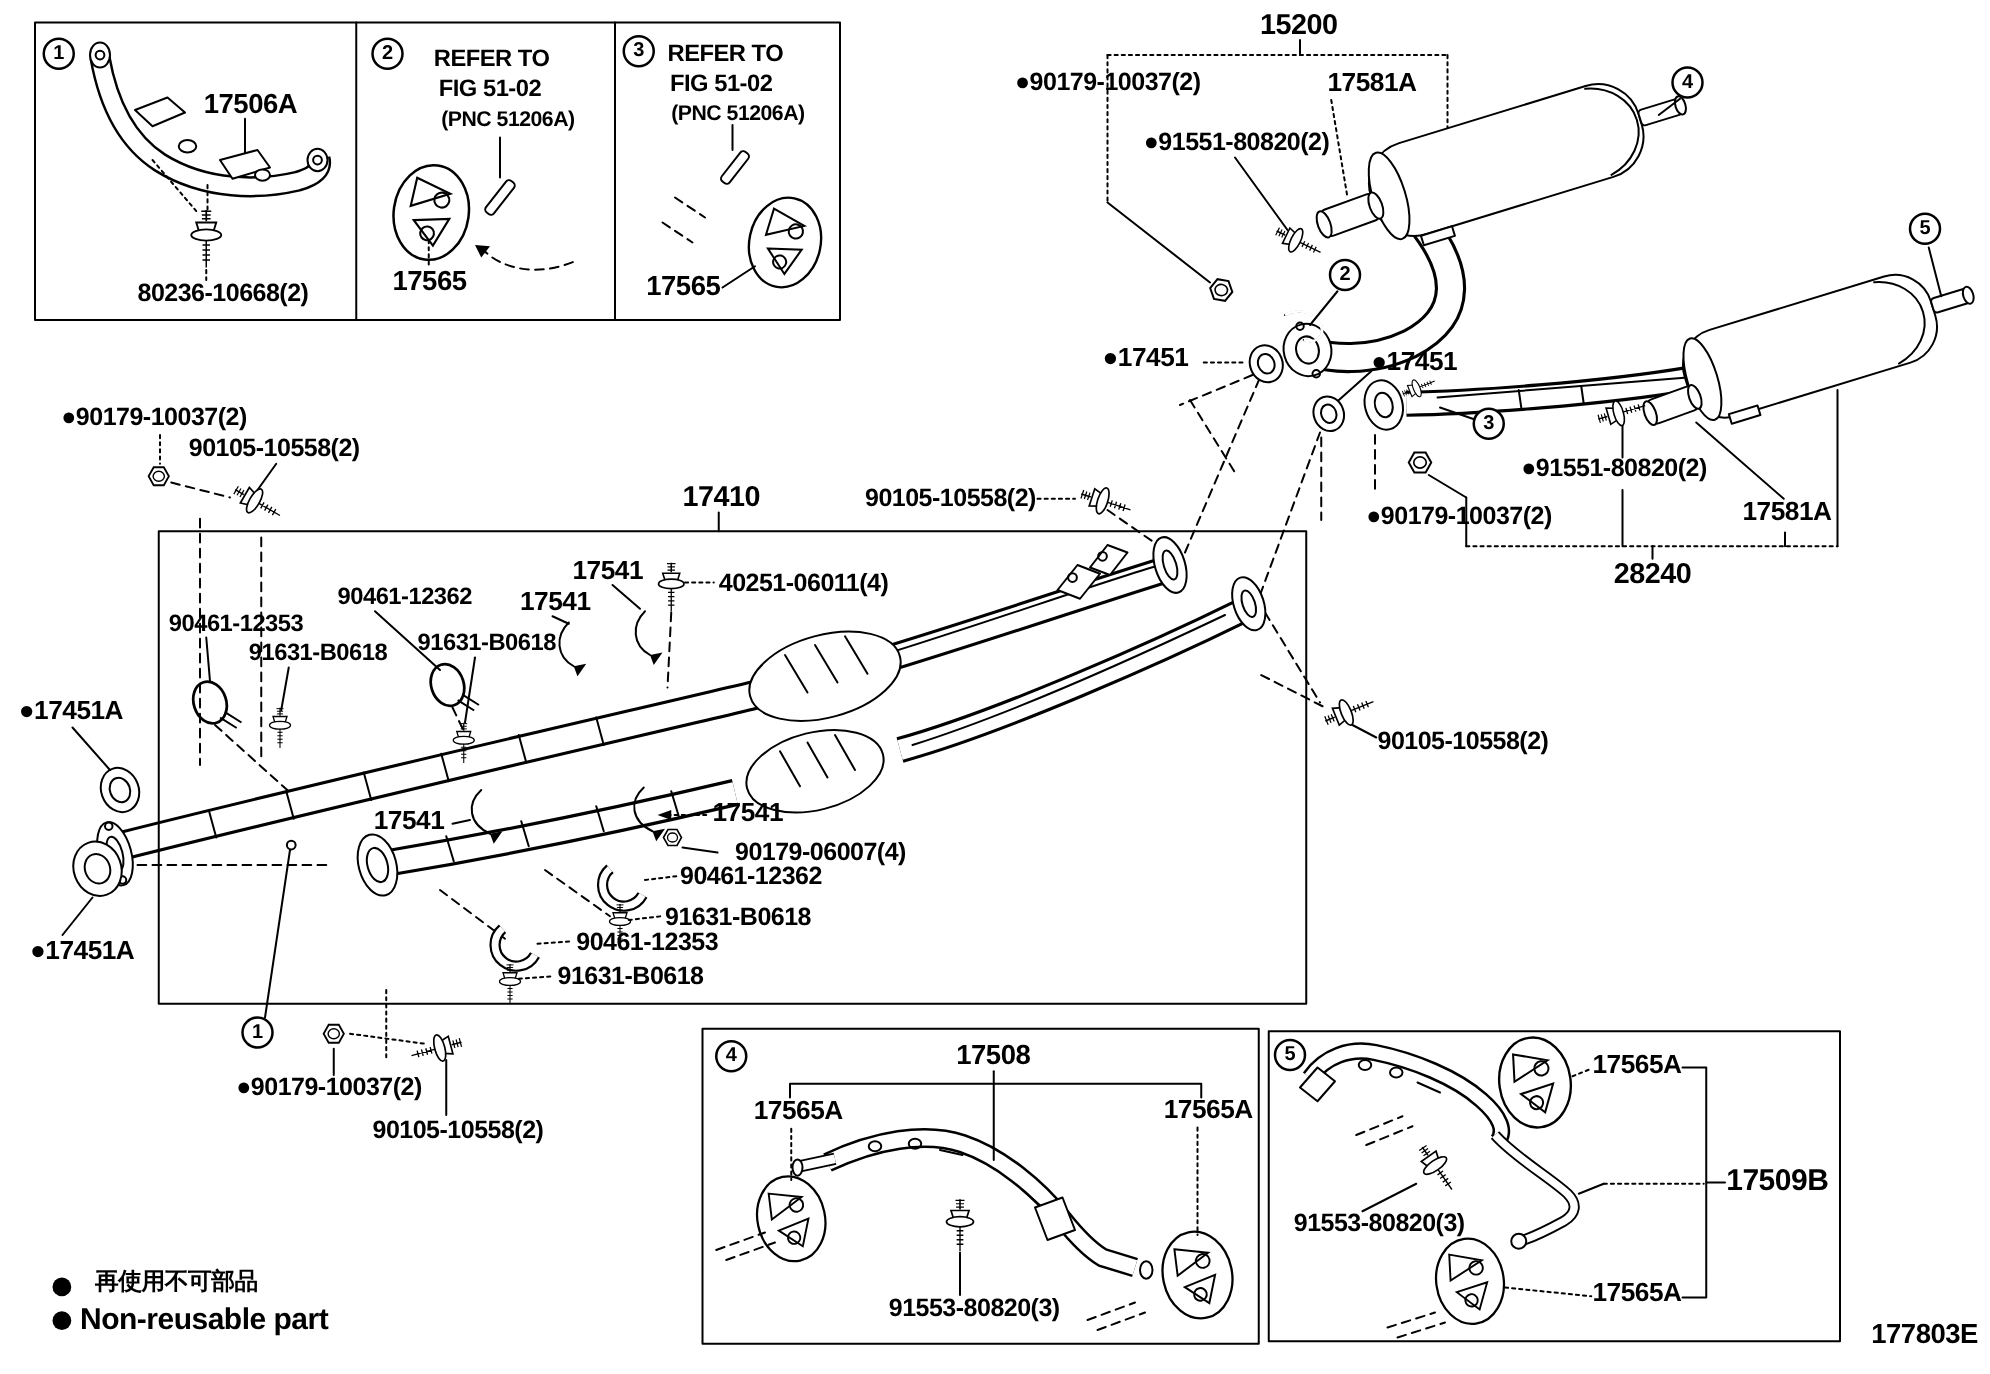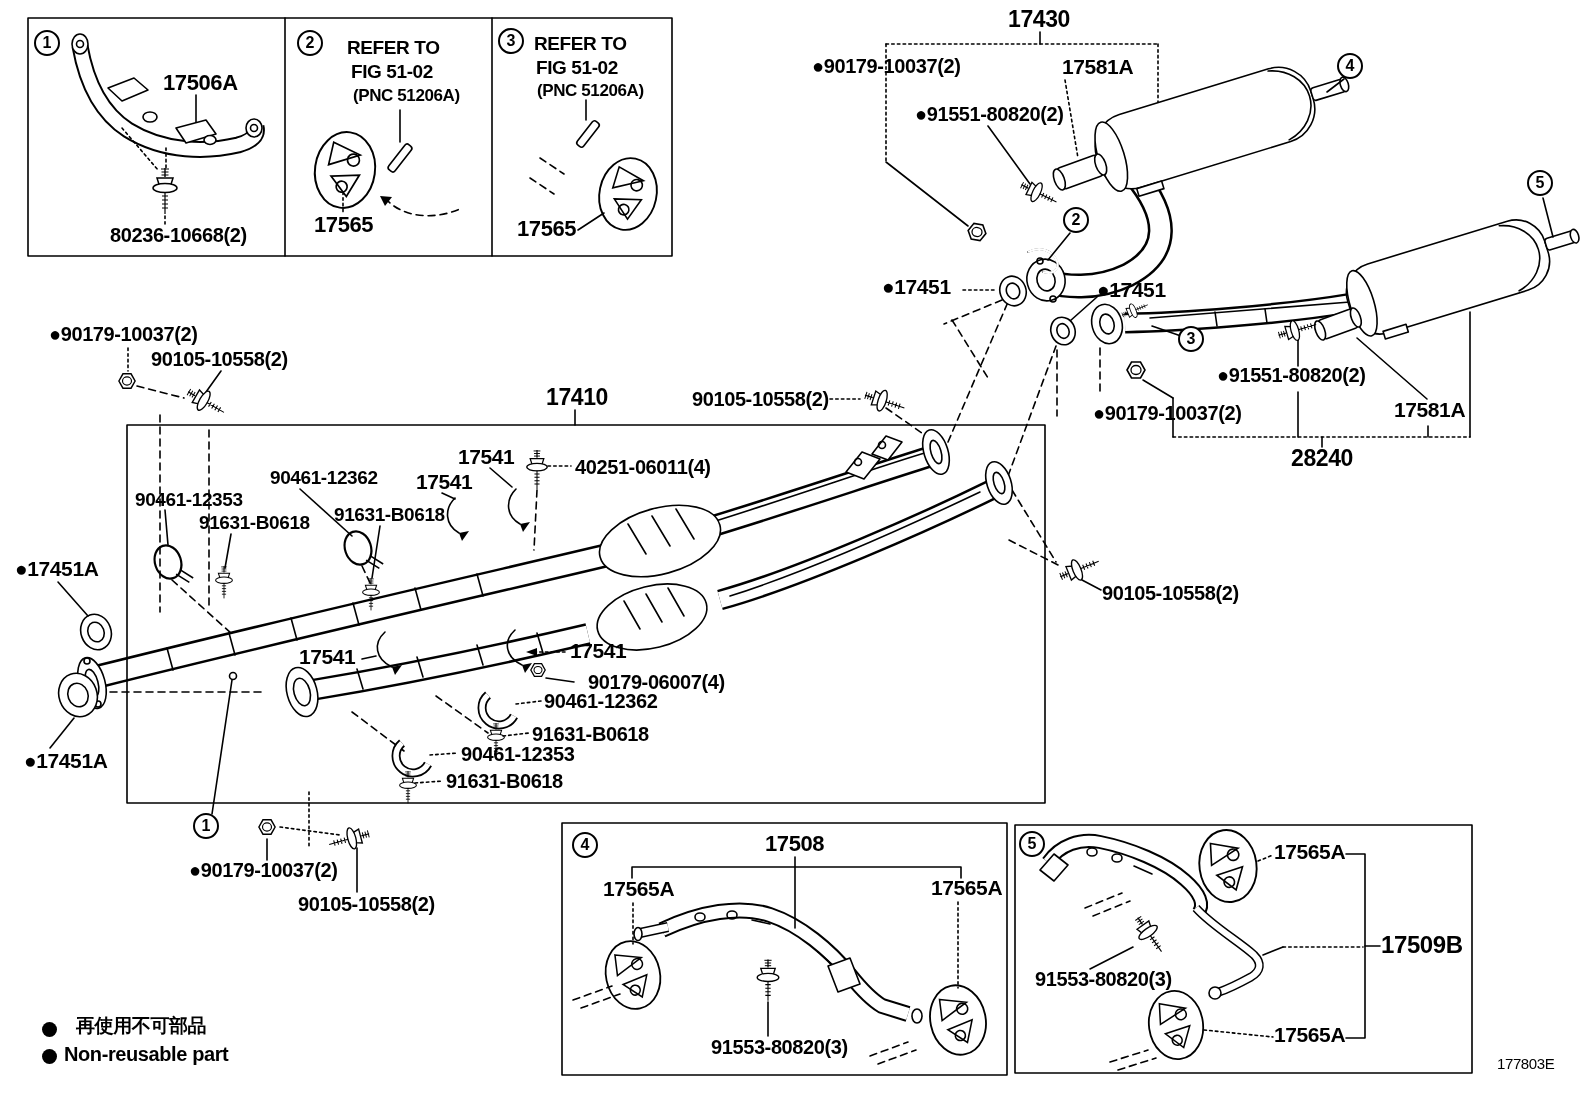--- a/index.html
+++ b/index.html
@@ -388,21 +388,21 @@
 <div class="lbl" style="left:110px;top:225px;font-size:20px">80236-10668(2)</div>
 <div class="lbl" style="left:347px;top:38px;font-size:19px">REFER TO</div>
 <div class="lbl" style="left:351px;top:62px;font-size:19px">FIG 51-02</div>
 <div class="lbl" style="left:353px;top:87px;font-size:17px">(PNC 51206A)</div>
 <div class="lbl" style="left:314px;top:214px;font-size:22px">17565</div>
 <div class="lbl" style="left:534px;top:34px;font-size:19px">REFER TO</div>
 <div class="lbl" style="left:536px;top:58px;font-size:19px">FIG 51-02</div>
 <div class="lbl" style="left:537px;top:82px;font-size:17px">(PNC 51206A)</div>
 <div class="lbl" style="left:517px;top:218px;font-size:22px">17565</div>
 
-<div class="lbl" style="left:1008px;top:8px;font-size:23px">17430</div>
+<div class="lbl" style="left:1008px;top:8px;font-size:23px">15200</div>
 <div class="lbl" style="left:812px;top:56px;font-size:20px">●90179-10037(2)</div>
 <div class="lbl" style="left:1062px;top:56px;font-size:21px">17581A</div>
 <div class="lbl" style="left:915px;top:104px;font-size:20px">●91551-80820(2)</div>
 <div class="lbl" style="left:882px;top:276px;font-size:21px">●17451</div>
 <div class="lbl" style="left:1097px;top:279px;font-size:21px">●17451</div>
 <div class="lbl" style="left:1217px;top:365px;font-size:20px">●91551-80820(2)</div>
 <div class="lbl" style="left:1093px;top:403px;font-size:20px">●90179-10037(2)</div>
 <div class="lbl" style="left:1394px;top:399px;font-size:21px">17581A</div>
 <div class="lbl" style="left:1291px;top:447px;font-size:23px">28240</div>
 <div class="lbl" style="left:49px;top:324px;font-size:20px">●90179-10037(2)</div>
@@ -435,16 +435,16 @@
 <div class="lbl" style="left:711px;top:1037px;font-size:20px">91553-80820(3)</div>
 
 <div class="lbl" style="left:1274px;top:841px;font-size:21px">17565A</div>
 <div class="lbl" style="left:1381px;top:933px;font-size:24px">17509B</div>
 <div class="lbl" style="left:1035px;top:969px;font-size:20px">91553-80820(3)</div>
 <div class="lbl" style="left:1274px;top:1024px;font-size:21px">17565A</div>
 
 <span class="ldot" style="left:42px;top:1022px"></span>
 <div class="lbl" style="left:76px;top:1016px;font-size:19px">再使用不可部品</div>
 <span class="ldot" style="left:42px;top:1049px"></span>
-<div class="lbl" style="left:64px;top:1044px;font-size:20px">Non-reusable part</div>
-<div class="lbl" style="left:1497px;top:1056px;font-size:15px;font-weight:normal">177803E</div>
+<div class="lbl" style="left:64px;top:1044px;font-size:24px">Non-reusable part</div>
+<div class="lbl" style="left:1497px;top:1056px;font-size:22px;font-weight:bold">177803E</div>
 
 </div>
 
 </body></html>

